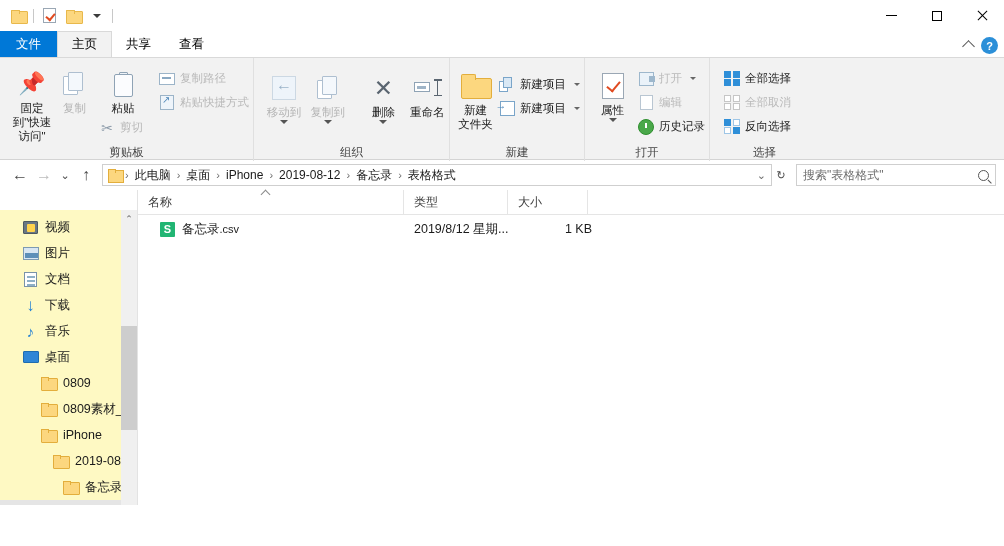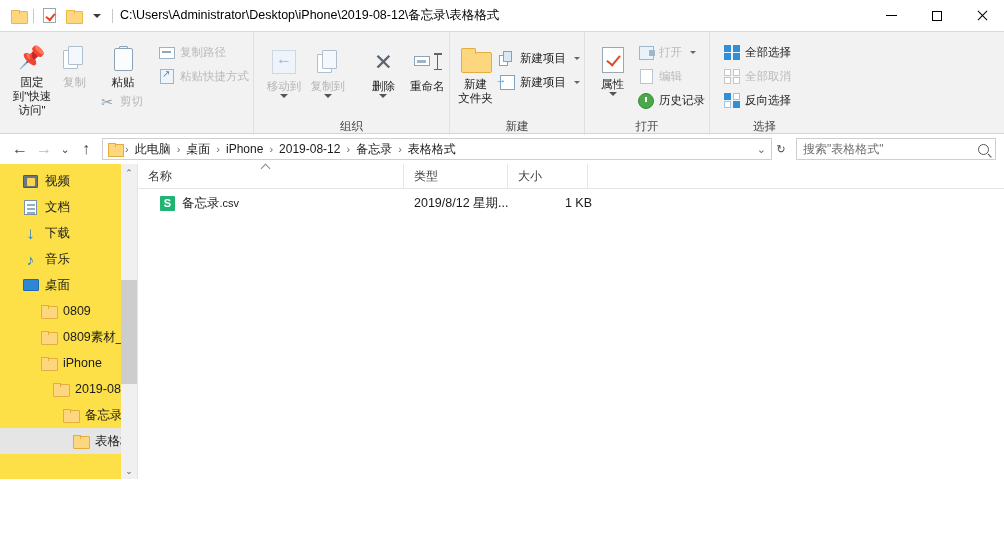--- a/index.html
+++ b/index.html
@@ -176,22 +176,22 @@
     width:200px; height:22px; border:1px solid #cfcfcf; background:#fff;
     display:flex; align-items:center; padding:0 6px; margin-left:6px;
   }
   .searchbox .ph { font-size:12px; color:#6f6f6f; flex:1; white-space:nowrap; }
   .mag { width:11px;height:11px;border:1.4px solid #555;border-radius:50%;position:relative; }
   .mag:after{ content:""; position:absolute; right:-4px; bottom:-3px; width:5px; height:1.4px; background:#555; transform:rotate(45deg); }
 
   
   .body { display:flex; height:315px; }
   .nav {
-    width:137px; position:relative; background:#fde047; overflow:hidden;
-    border-right:none; font-size:12.5px; color:#1b1b1b;
+    width:137px; position:relative; background:#fef9c3; overflow:hidden;
+    border-right:none; font-size:12.5px; color:#1b1b1b;margin-top:20px;
   }
   .nav-scroll-area { padding-top:4px; }
   .nav-item { height:26px; display:flex; align-items:center; white-space:nowrap; }
   .nav-item.sel { background:#e5e5e5; }
   .nav-label { margin-left:6px; }
   .nav-ico { width:17px; height:17px; display:flex; align-items:center; justify-content:center; flex:0 0 17px; }
   .f-ico { width:15px; height:12px; position:relative; }
   .f-ico:before{ content:""; position:absolute; left:0; top:1px; width:15px; height:11px; background:#fcd77f; border:1px solid #e3ae3c; border-radius:1px; }
   .f-ico:after{ content:""; position:absolute; left:0; top:0; width:6px; height:3px; background:#fcd77f; border:1px solid #e3ae3c; border-bottom:none; }
   .ic-video { width:15px;height:13px;background:#6a7783;border:1px solid #4d5962;position:relative;border-radius:1px; }
@@ -266,35 +266,44 @@
       <div class="qat-btn">
           <span class="props-ico"></span>
         </div>
       <div class="qat-btn">
           <span class="folder-ico"></span>
         </div>
       <div class="qat-btn">
           <span class="caret-dn"></span>
         </div>
       <div class="qat-sep"></div>
-      <div class="title-path">C:\Users\Administrator\Desktop\iPhone\2019-08-12\备忘录\表格格式</div>
     </div>
     <div class="wctl">
       <div class="wbtn">
           <span class="glyph-min"></span>
         </div>
       <div class="wbtn">
           <span class="glyph-max"></span>
         </div>
       <div class="wbtn close">
           <span class="glyph-close"></span>
         </div>
     </div>
   </div>
 
+  <div class="tabrow">
+    <div class="tab file">文件</div>
+    <div class="tab active">主页</div>
+    <div class="tab">共享</div>
+    <div class="tab">查看</div>
+    <div class="tabrow-right">
+      <div class="chev-up"></div>
+      <div class="helpbtn">?</div>
+    </div>
+  </div>
 
   <div class="ribbon">
 
     <div class="rgroup" style="width:253px">
       <div class="rg-items" style="padding-left:10px">
         <div class="big-btn" style="width:62px">
           <span class="bico">
               <span class="ic-pin">📌</span>
             </span>
           <span>固定到"快速访问"</span>
@@ -333,20 +342,21 @@
             <span>复制路径</span>
           </div>
           <div class="sm-btn dim">
             <span class="sm-ico">
                 <span class="ic-shortcut"></span>
               </span>
             <span>粘贴快捷方式</span>
           </div>
         </div>
       </div>
+      <div class="rg-label">剪贴板</div>
     </div>
 
     <div class="rgroup" style="width:196px">
       <div class="rg-items" style="padding-left:8px;padding-top:10px">
         <div class="big-btn dim">
           <span class="bico">
               <span class="ic-move"></span>
             </span>
           <span>移动到</span>
           <span class="big-caret"></span>
@@ -525,20 +535,26 @@
     <div class="nav">
       <div class="nav-scroll-area">
         <div class="nav-item" style="padding-left:22px">
           <span class="nav-ico">
               <span class="ic-video"></span>
             </span>
           <span class="nav-label">视频</span>
         </div>
         <div class="nav-item" style="padding-left:22px">
           <span class="nav-ico">
+              <span class="ic-pic"></span>
+            </span>
+          <span class="nav-label">图片</span>
+        </div>
+        <div class="nav-item" style="padding-left:22px">
+          <span class="nav-ico">
               <span class="ic-doc"></span>
             </span>
           <span class="nav-label">文档</span>
         </div>
         <div class="nav-item" style="padding-left:22px">
           <span class="nav-ico">
               <span class="ic-dl">↓</span>
             </span>
           <span class="nav-label">下载</span>
         </div>

